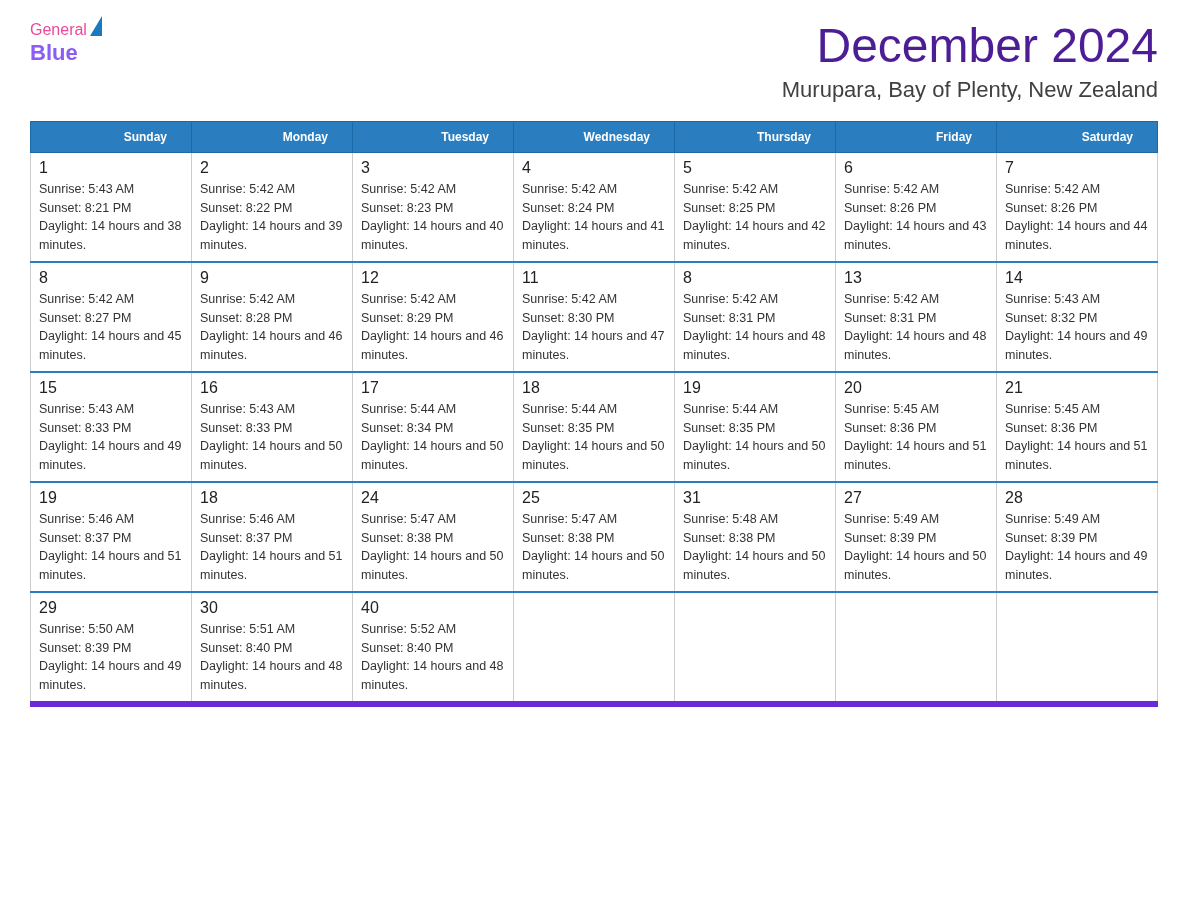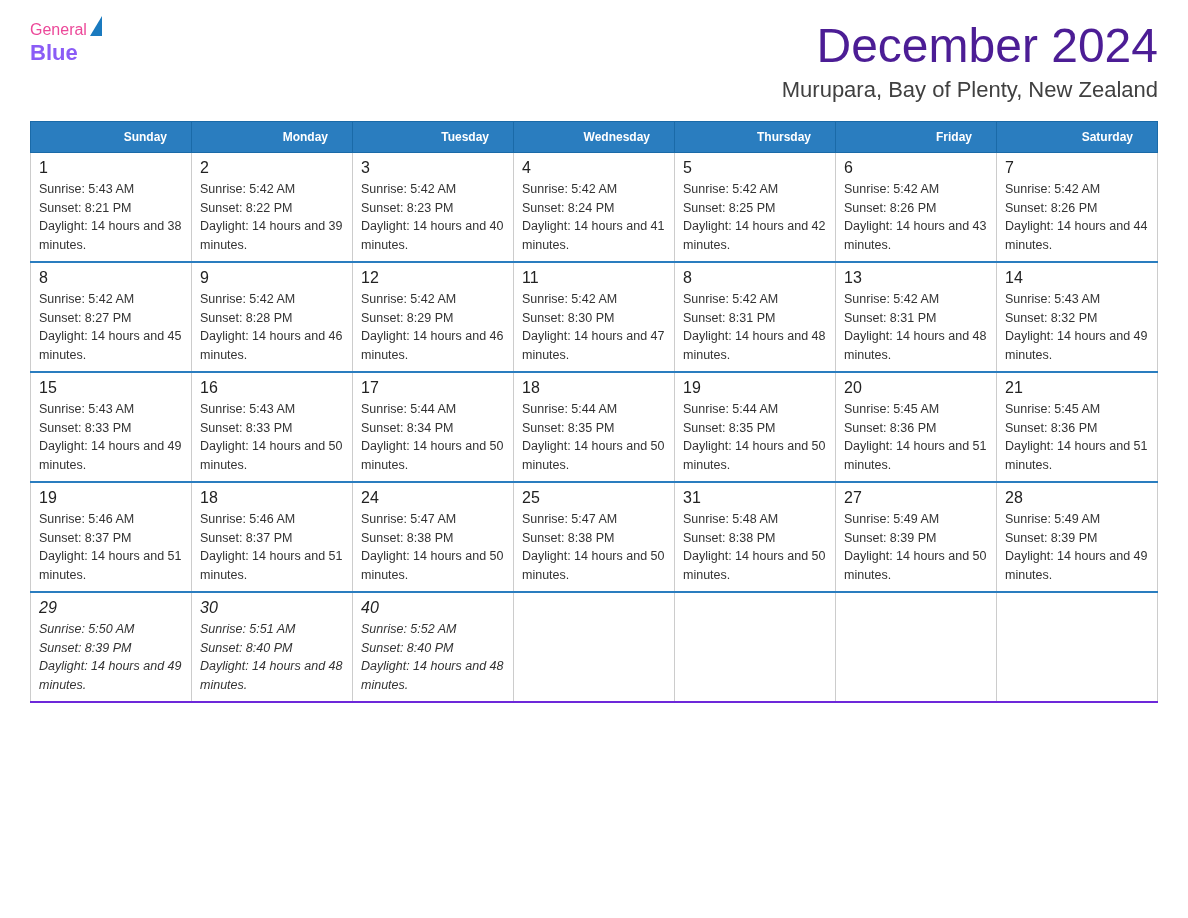--- a/index.html
+++ b/index.html
@@ -55,22 +55,21 @@
     }
     tbody tr td {
       border: 1px solid #ccc;
       vertical-align: top;
       padding: 6px 8px;
       font-size: 13px;
       color: #333;
       height: 100px;
     }
     tbody tr:last-child td {
-      border-bottom: 2px solid #6d28d9;
-      font-style: italic;
+      border-bottom: 6px solid #6d28d9;
     }
     tbody tr td .day-num {
       font-size: 16px;
       font-weight: normal;
       color: #222;
       display: block;
       margin-bottom: 3px;
     }
     tbody tr td .day-info {
       font-size: 12.5px;

